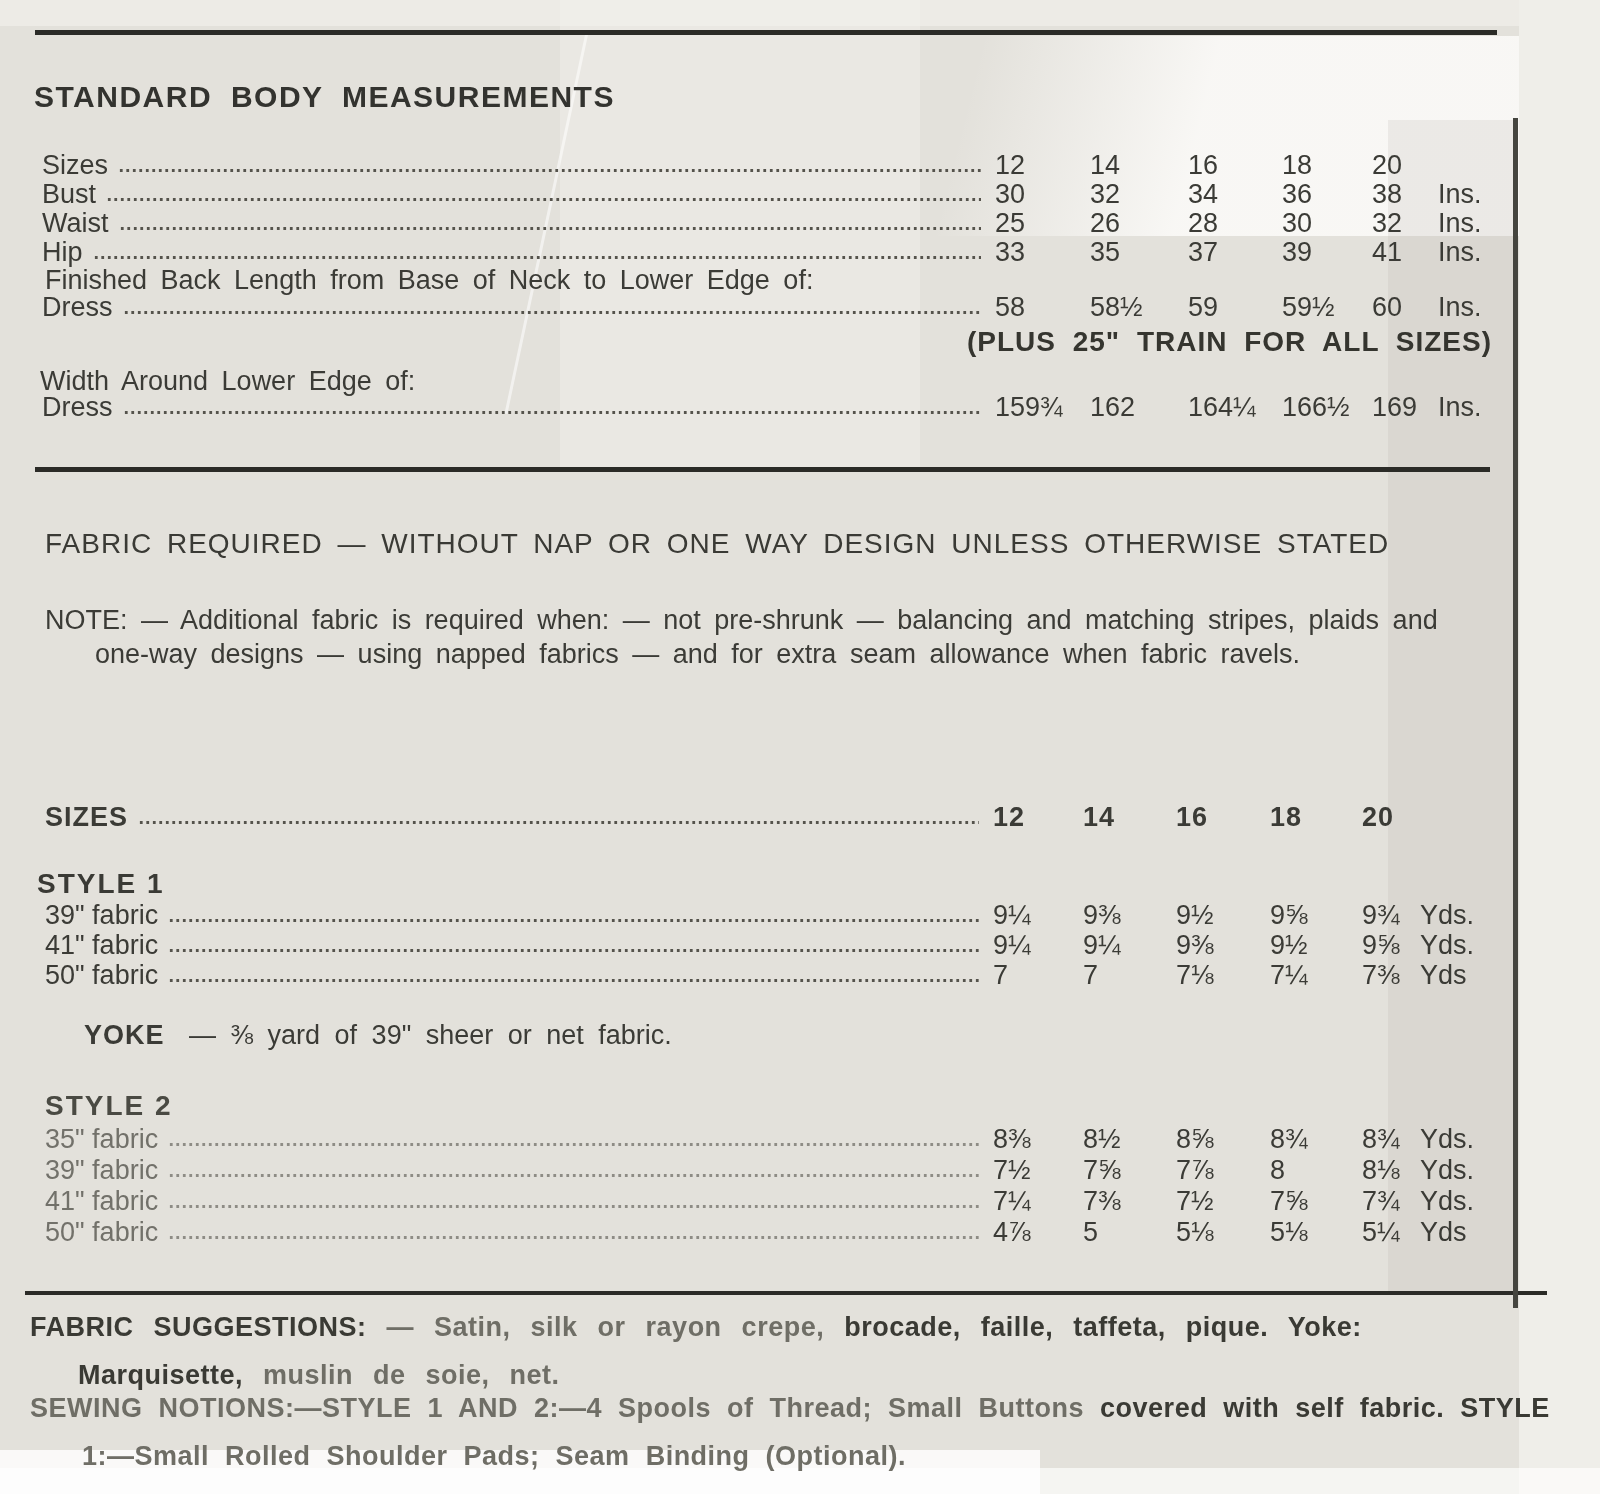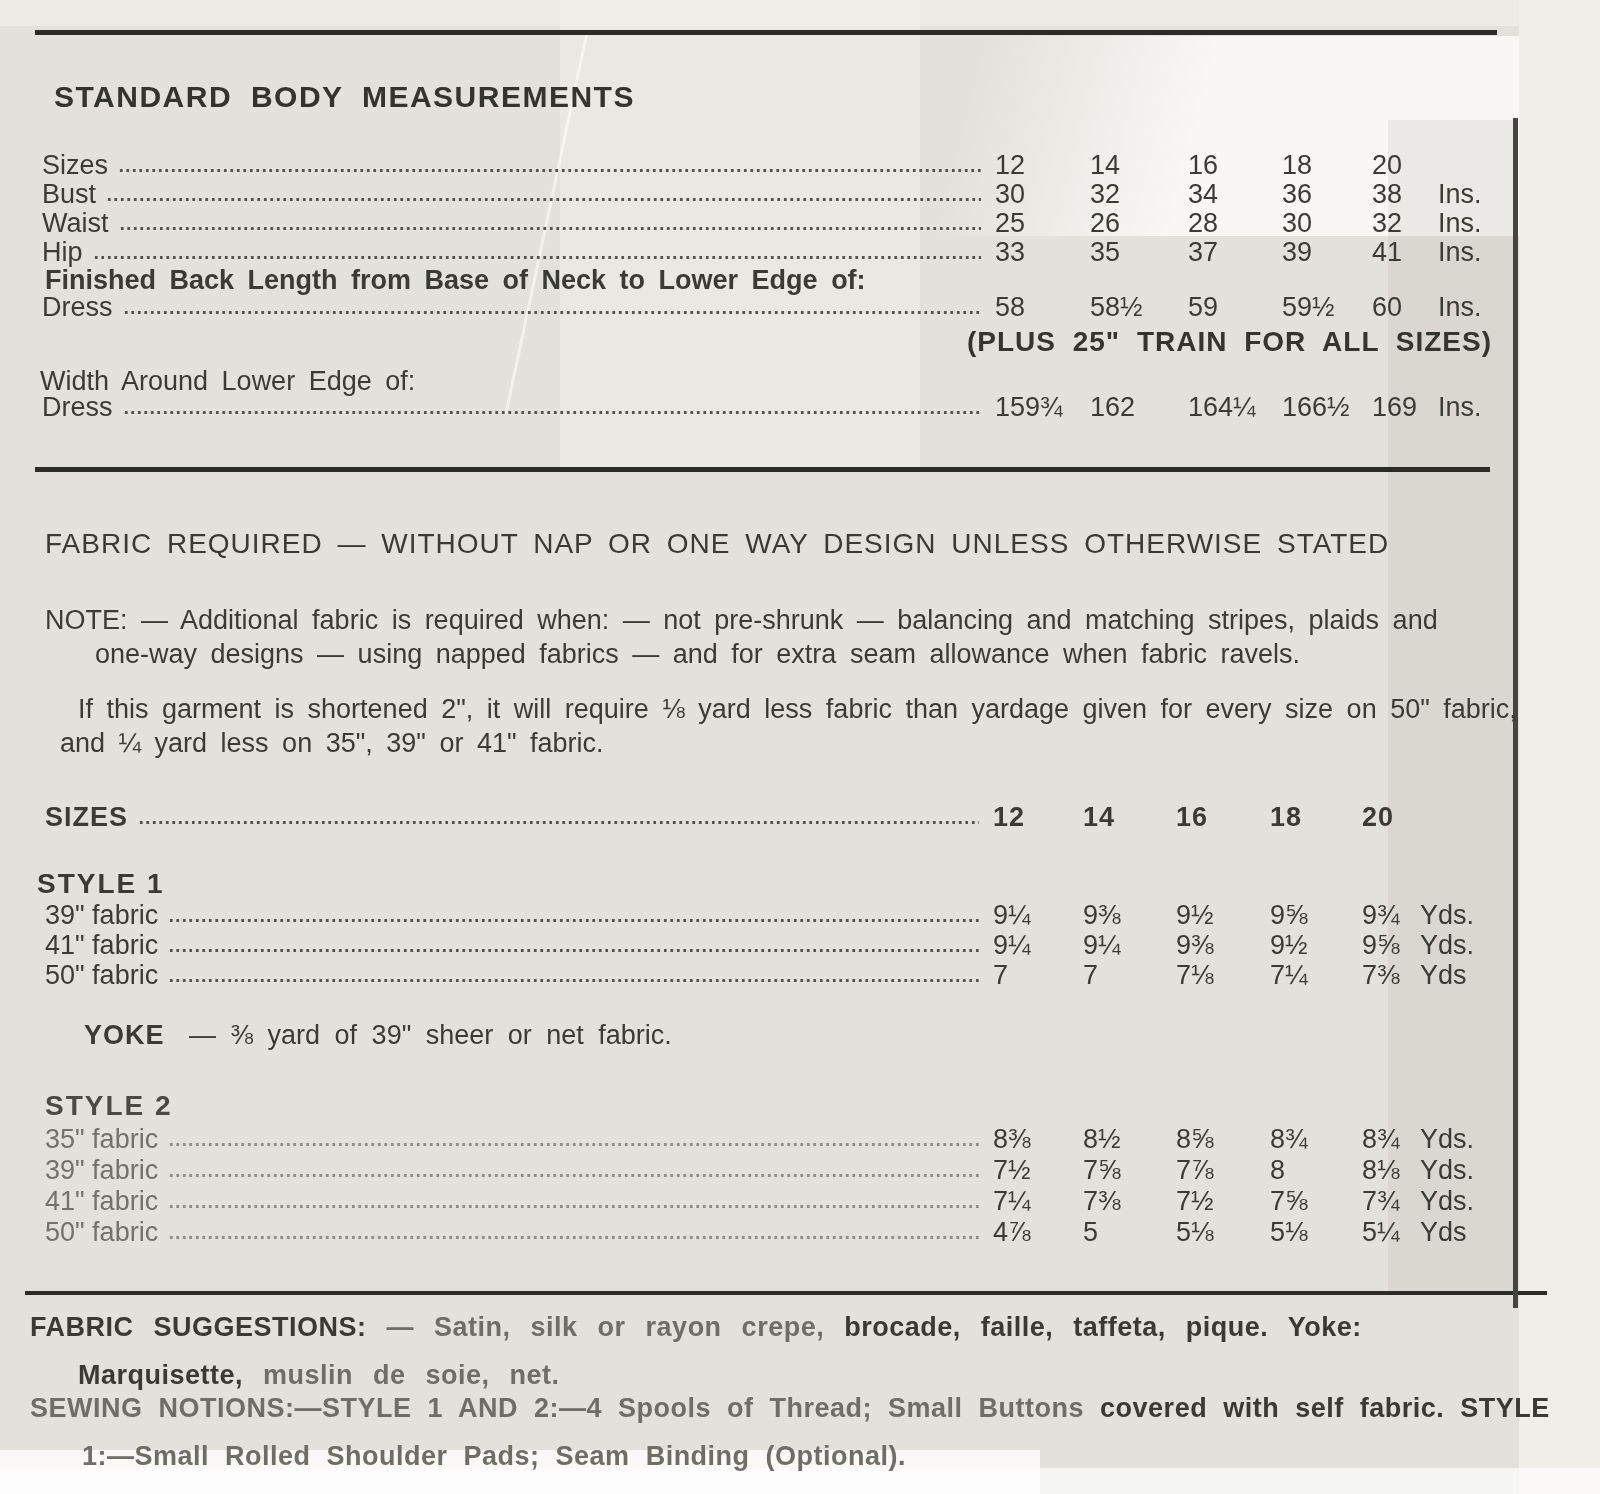--- a/index.html
+++ b/index.html
@@ -50,21 +50,21 @@
   <div class="artifact" style="left:1388px; top:120px; width:126px; height:1175px; background:rgba(176,174,168,0.18);"></div>
   <div class="artifact" style="left:1519px; top:0; width:81px; height:1494px; background:#efeee9;"></div>
   <div class="artifact" style="left:0; top:1450px; width:1040px; height:44px; background:rgba(255,255,255,0.8);"></div>
   <div class="artifact" style="left:0; top:1468px; width:1600px; height:26px; background:rgba(255,255,255,0.65);"></div>
 
   <div class="rule" style="left:35px; top:30px; width:1462px; height:5px;"></div>
   <div class="rule" style="left:35px; top:467px; width:1455px; height:5px;"></div>
   <div class="rule" style="left:25px; top:1291px; width:1522px; height:4px;"></div>
   <div class="rule" style="left:1513px; top:118px; width:5px; height:1190px; background:#45453f;"></div>
 
-  <div class="abs title-main" style="left:54px; top:80px;">STANDARD BODY MEASUREMENTS</div>
+  <div class="abs title-main" style="left:34px; top:80px;">STANDARD BODY MEASUREMENTS</div>
 
   <div class="abs" style="left:42px; top:150px; width:1450px;">
     <div class="row cols-m">
       <span class="lbl">Sizes</span>
       <span class="leader"></span>
       <span class="val">12</span>
       <span class="val">14</span>
       <span class="val">16</span>
       <span class="val">18</span>
       <span class="val">20</span>
@@ -95,21 +95,21 @@
       <span class="leader"></span>
       <span class="val">33</span>
       <span class="val">35</span>
       <span class="val">37</span>
       <span class="val">39</span>
       <span class="val">41</span>
       <span class="unit">Ins.</span>
     </div>
   </div>
 
-  <div class="abs para" style="left:45px; top:263px; width:1440px;font-weight:bold;">Finished Back Length from Base of Neck to Lower Edge of:</div>
+  <div class="abs para" style="left:45px; top:263px; width:1440px;">Finished Back Length from Base of Neck to Lower Edge of:</div>
 
   <div class="abs" style="left:42px; top:292px; width:1450px;">
     <div class="row cols-m">
       <span class="lbl">Dress</span>
       <span class="leader"></span>
       <span class="val">58</span>
       <span class="val">58½</span>
       <span class="val">59</span>
       <span class="val">59½</span>
       <span class="val">60</span>
@@ -131,21 +131,20 @@
       <span class="val">166½</span>
       <span class="val">169</span>
       <span class="unit">Ins.</span>
     </div>
   </div>
 
   <div class="abs title-fabric" style="left:45px; top:528px;">FABRIC REQUIRED — WITHOUT NAP OR ONE WAY DESIGN UNLESS OTHERWISE STATED</div>
 
   <div class="abs para hang" style="left:45px; top:603px; width:1452px;">NOTE: — Additional fabric is required when: — not pre-shrunk — balancing and matching stripes, plaids and one-way designs — using napped fabrics — and for extra seam allowance when fabric ravels.</div>
 
-  <div class="abs para" style="left:60px; top:692px; width:1458px; text-indent:18px;">If this garment is shortened 2", it will require ⅛ yard less fabric than yardage given for every size on 50" fabric, and ¼ yard less on 35", 39" or 41" fabric.</div>
 
   <div class="abs" style="left:45px; top:802px; width:1447px;">
     <div class="row cols-f bold-row">
       <span class="lbl">SIZES</span>
       <span class="leader"></span>
       <span class="val">12</span>
       <span class="val">14</span>
       <span class="val">16</span>
       <span class="val">18</span>
       <span class="val">20</span>

